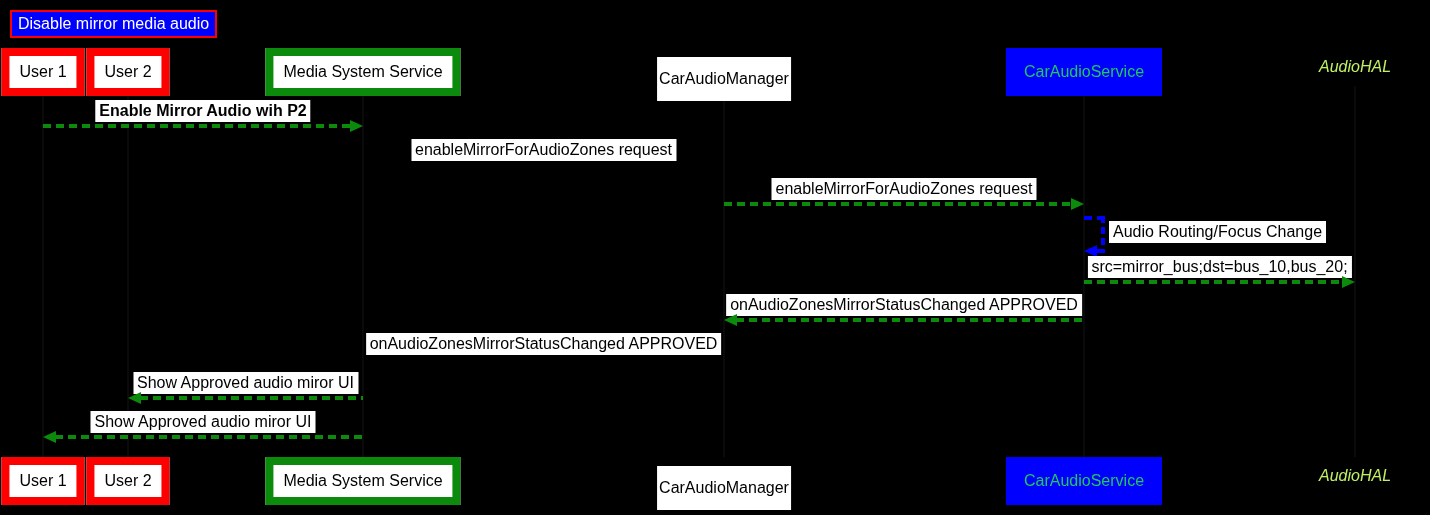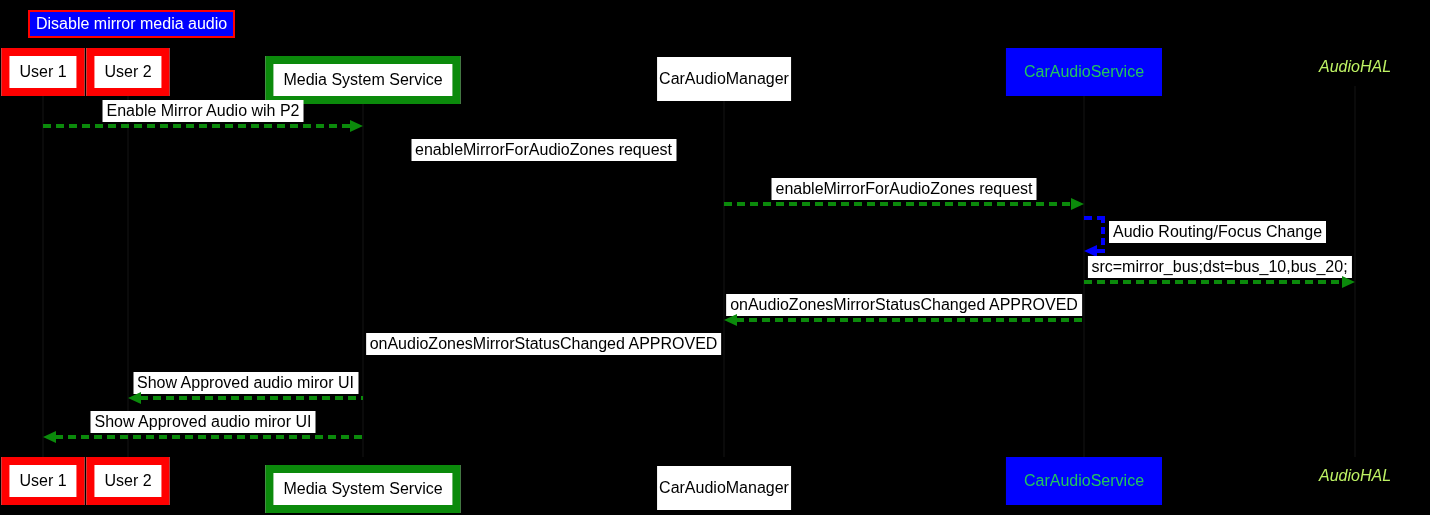--- a/index.html
+++ b/index.html
@@ -12,21 +12,21 @@
     position:absolute; background:var(--blue,#0000ff); border:2px solid var(--red,#ff0000);
     color:#fff; line-height:24px; height:24px; padding:0 6px; white-space:nowrap;
   }
   .box {
     position:absolute; transform:translateX(-50%);
     height:32px; line-height:32px; padding:0 10px;
     background:#fff; color:#000; border:8px solid #c2410c;
     white-space:nowrap; text-align:center;
   }
   .box.red   { border-color:var(--red,#ff0000); }
-  .box.green { border-color:var(--green,#0b8a0b);margin-top:8px; }
+  .box.green { border-color:var(--green,#0b8a0b); }
   .box.blue  { background:var(--blue,#0000ff); border-color:var(--blue,#0000ff); color:#22c55e; }
   .wlabel {
     position:absolute; transform:translateX(-50%);
     background:#fff; color:#000; height:20px; line-height:20px; padding:12px 2px; white-space:nowrap;
   }
   .plain {
     position:absolute; transform:translateX(-50%);
     color:#bef264; height:20px; line-height:20px; white-space:nowrap;font-style:italic;
   }
   .msg-label {
@@ -51,40 +51,40 @@
     position:absolute; width:0; height:0;
     border-top:6px solid transparent; border-bottom:6px solid transparent;
     border-right:13px solid currentColor;
   }
   .lifeline { position:absolute; width:2px; background:#0a0a0a; }
 </style>
 </head>
 <body>
 
 <div id="stage">
-  <div class="title-box" style="left:28px; top:10px;">Disable mirror media audio</div>
+  <div class="title-box" style="left:10px; top:10px;">Disable mirror media audio</div>
 <div class="lifeline" style="left: 42px; top: 86px; height: 371px;"></div>
     <div class="lifeline" style="left: 127px; top: 86px; height: 371px;"></div>
     <div class="lifeline" style="left: 362px; top: 86px; height: 371px;"></div>
     <div class="lifeline" style="left: 723px; top: 86px; height: 371px;"></div>
     <div class="lifeline" style="left: 1083px; top: 86px; height: 371px;"></div>
     <div class="lifeline" style="left: 1354px; top: 86px; height: 371px;"></div>
     <div class="box red" style="left: 43px; top: 48px;">User 1</div>
     <div class="box red" style="left: 128px; top: 48px;">User 2</div>
     <div class="box green" style="left: 363px; top: 48px;">Media System Service</div>
     <div class="wlabel" style="left: 724px; top: 57px;">CarAudioManager</div>
     <div class="box blue" style="left: 1084px; top: 48px;">CarAudioService</div>
     <div class="plain" style="left: 1355px; top: 57px;">AudioHAL</div>
     <div class="box red" style="left: 43px; top: 457px;">User 1</div>
     <div class="box red" style="left: 128px; top: 457px;">User 2</div>
     <div class="box green" style="left: 363px; top: 457px;">Media System Service</div>
     <div class="wlabel" style="left: 724px; top: 466px;">CarAudioManager</div>
     <div class="box blue" style="left: 1084px; top: 457px;">CarAudioService</div>
     <div class="plain" style="left: 1355px; top: 466px;">AudioHAL</div>
-    <div class="msg-label" style="left: 203px; top: 100px;">Enable Mirror Audio wih P2</div>
+    <div class="msg-label" style="left: 203px; top: 100px; font-weight: bold;">Enable Mirror Audio wih P2</div>
     <div class="dash-h" style="left: 43px; top: 124px; width: 308px; color: rgb(11, 138, 11);"></div>
     <div class="head-right" style="left: 350px; top: 120px; color: rgb(11, 138, 11);"></div>
     <div class="msg-label" style="left: 543.5px; top: 139px;">enableMirrorForAudioZones request</div>
     <div class="msg-label" style="left: 904px; top: 178px;">enableMirrorForAudioZones request</div>
     <div class="dash-h" style="left: 724px; top: 202px; width: 348px; color: rgb(11, 138, 11);"></div>
     <div class="head-right" style="left: 1071px; top: 198px; color: rgb(11, 138, 11);"></div>
     <div class="msg-label selfpos" style="left: 1109px; top: 221px; text-align: right;">Audio Routing/Focus Change</div>
     <div class="dash-h" style="left: 1084px; top: 216px; width: 21px; color: rgb(0, 0, 255);"></div>
     <div class="dash-v" style="left: 1101px; top: 216px; height: 37px; color: rgb(0, 0, 255);"></div>
     <div class="dash-h" style="left: 1096px; top: 249px; width: 10px; color: rgb(0, 0, 255);"></div>

